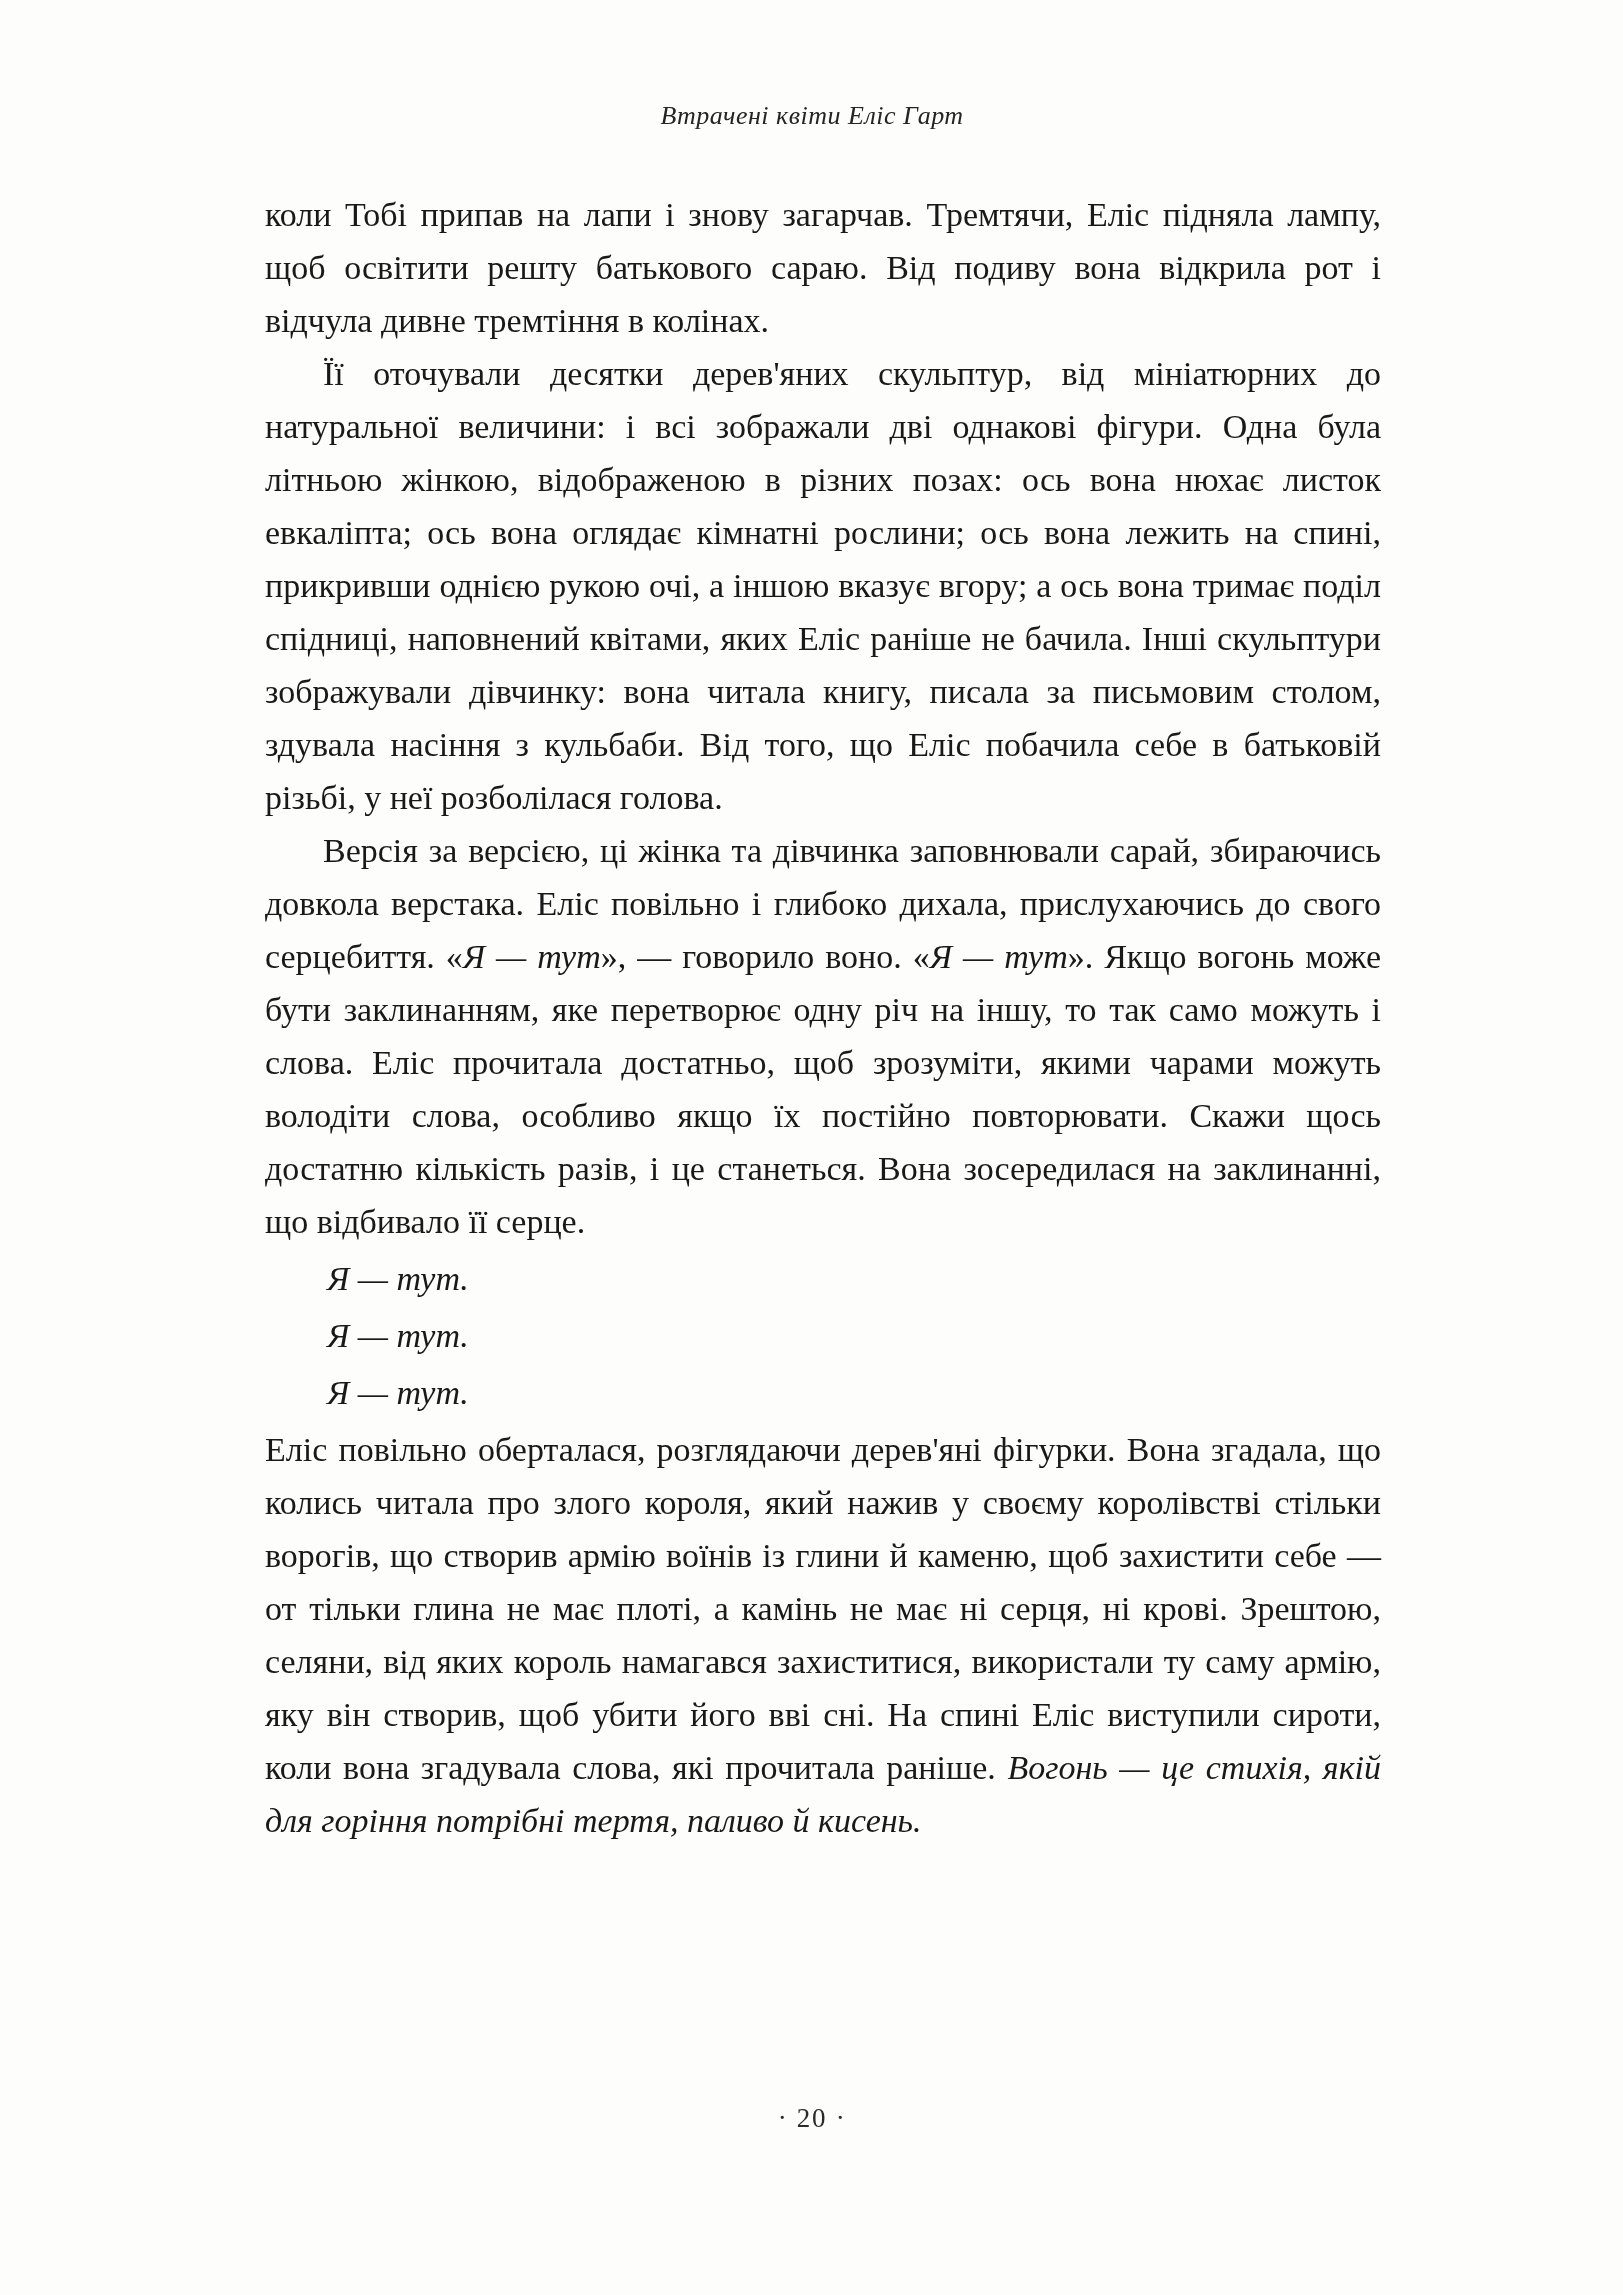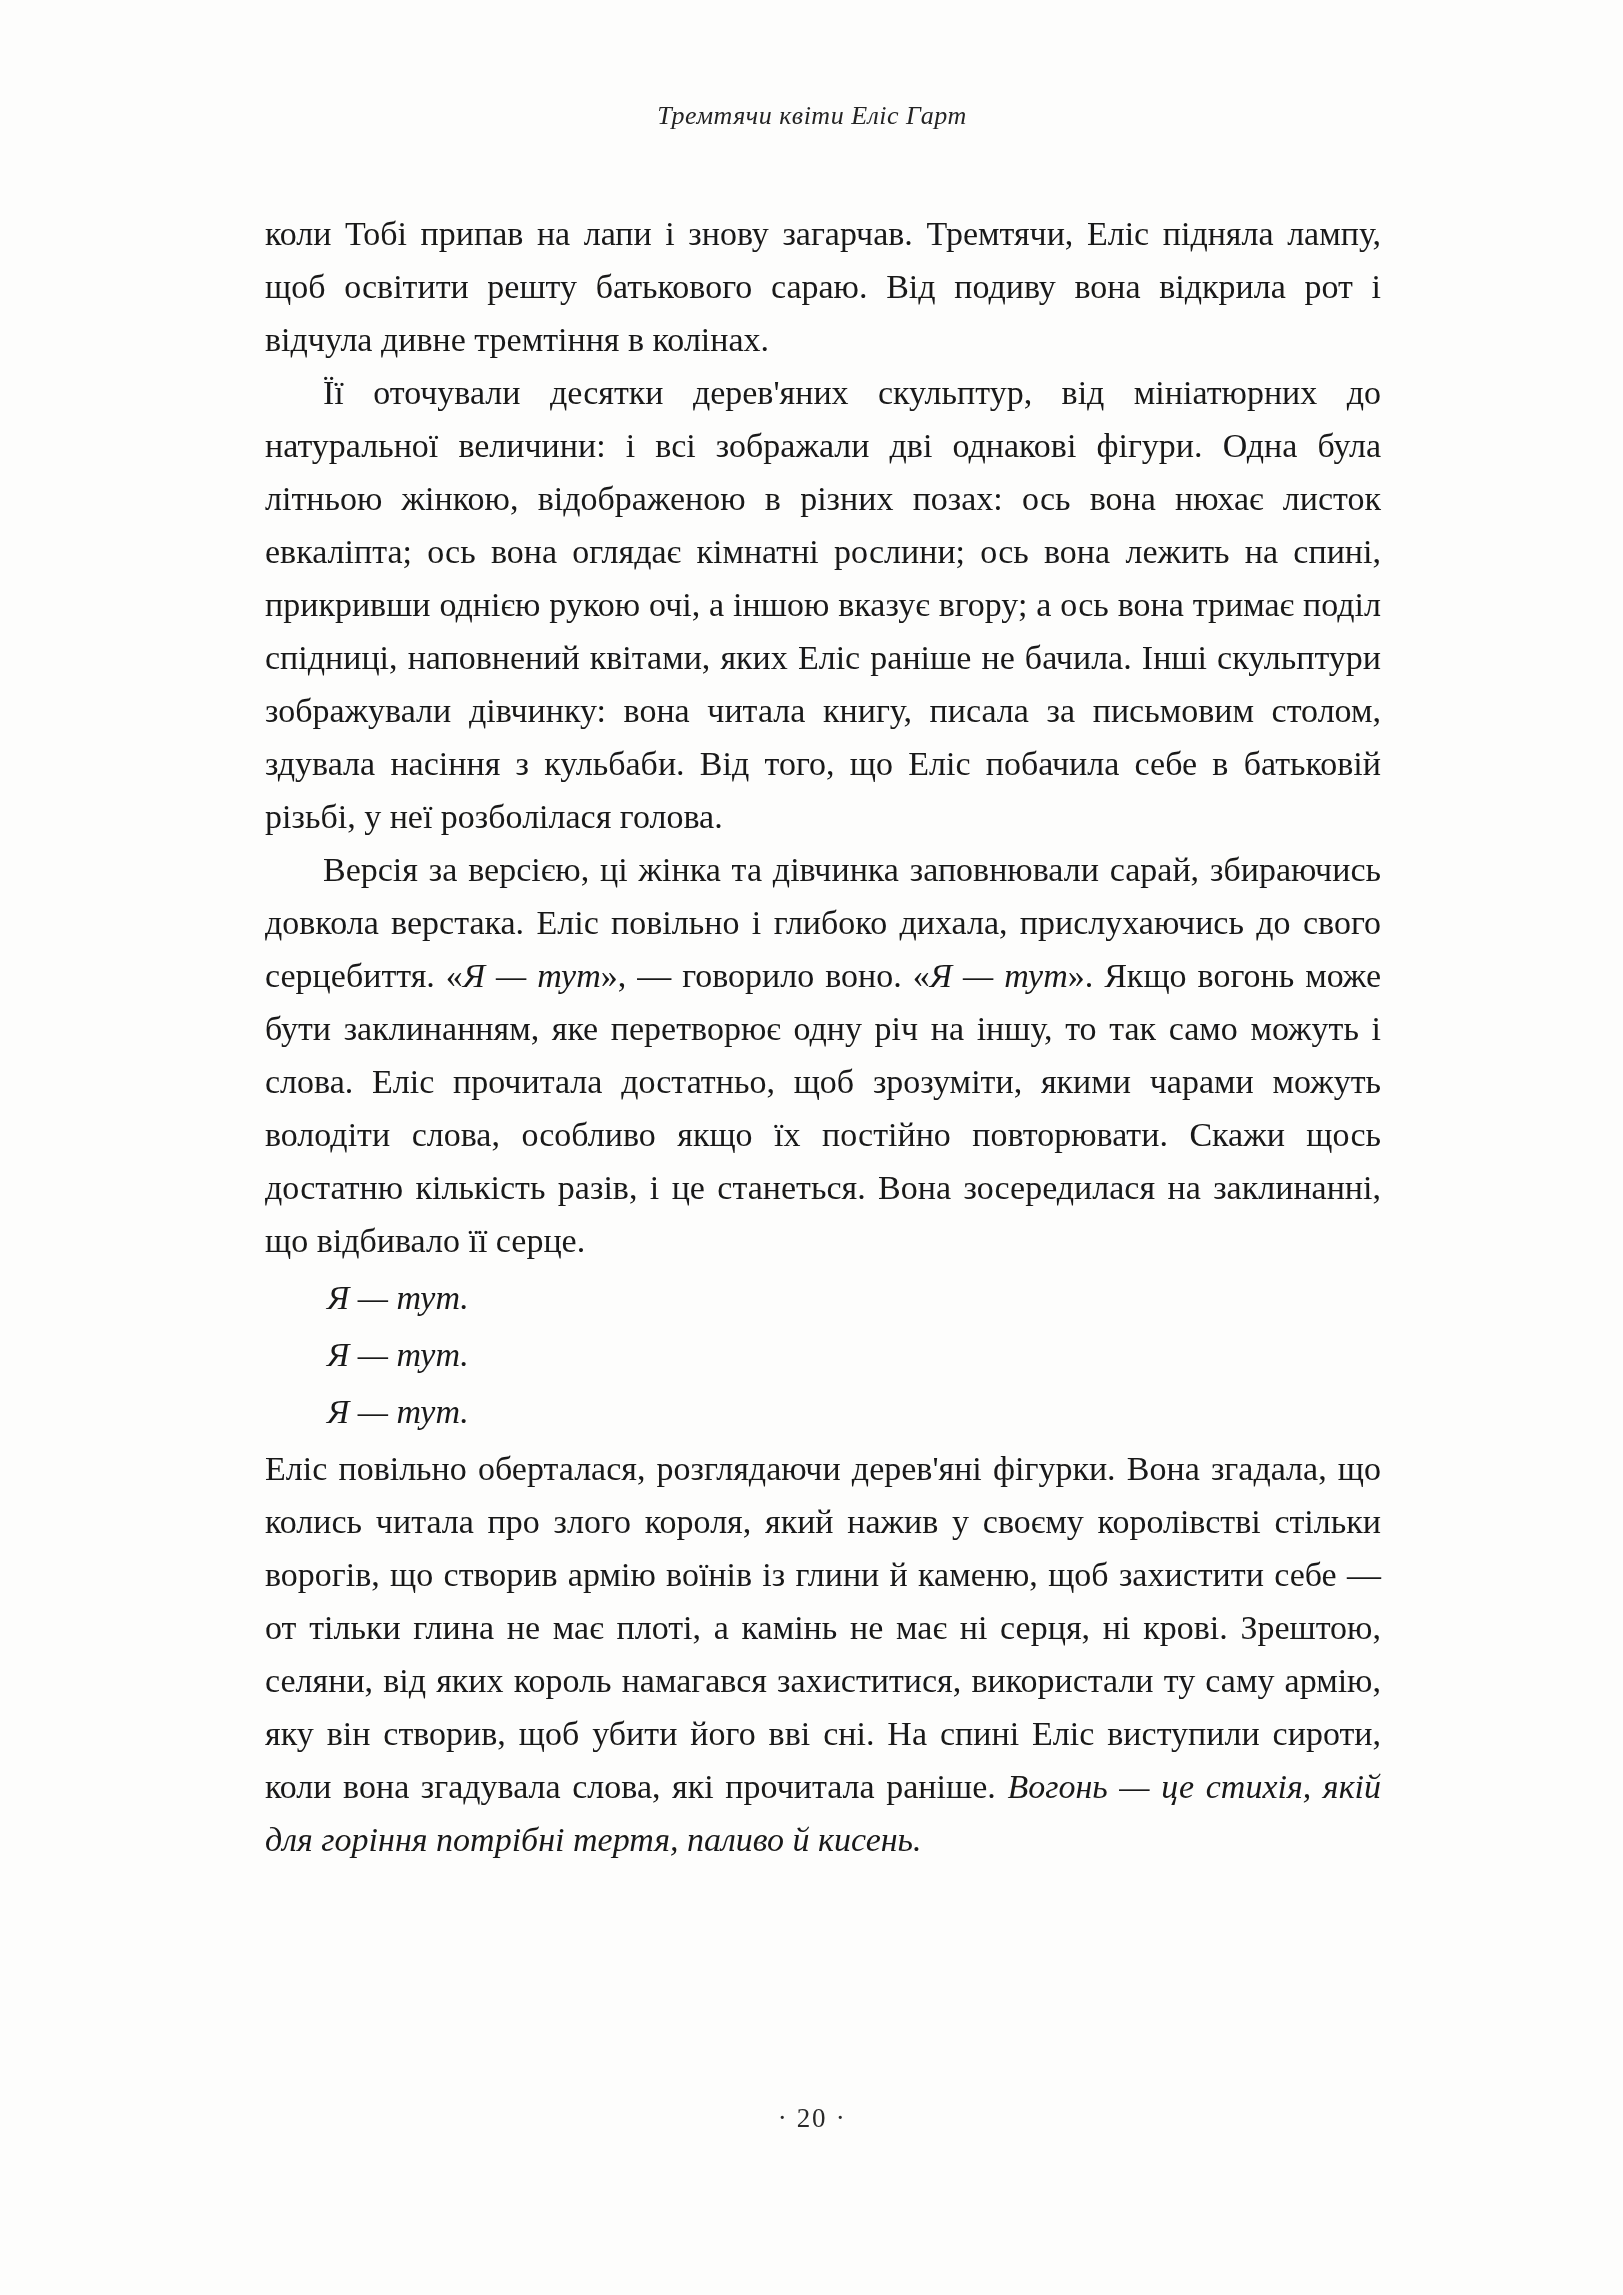--- a/index.html
+++ b/index.html
@@ -26,21 +26,21 @@
     width: 100%;
     text-align: center;
     font-style: italic;
     font-size: 26px;
     letter-spacing: 0.5px;
     color: #242424;
   }
   
   .textblock {
     position: absolute;
-    top: 207px;
+    top: 188px;
     left: 265px;
     width: 1116px;
   }
   p.para {
     margin: 0;
     font-size: 34px;
     line-height: 53px;
     text-align: justify;
     text-justify: inter-word;
     text-indent: 58px;
@@ -85,21 +85,21 @@
     font-size: 27px;
     letter-spacing: 1.7px;
     color: #2a2a2a;
   }
 </style>
 </head>
 <body>
 
 <div class="page">
 
-  <div class="running-head">Тремтячи квіти Еліс Гарт</div>
+  <div class="running-head">Втрачені квіти Еліс Гарт</div>
 
   <div class="textblock">
 
     <p class="para first nostretch">коли Тобі припав на лапи і знову загарчав. Тремтячи, Еліс підняла лампу, щоб освітити решту батькового сараю. Від подиву вона відкрила рот і відчула дивне тремтіння в колінах.</p>
 
     <p class="para nostretch">Її оточували десятки дерев'яних скульптур, від мініатюрних до натуральної величини: і всі зображали дві однакові фігури. Одна була літньою жінкою, відображеною в різних позах: ось вона нюхає листок евкаліпта; ось вона оглядає кімнатні рослини; ось вона лежить на спині, прикривши однією рукою очі, а іншою вказує вгору; а ось вона тримає поділ спідниці, наповнений квітами, яких Еліс раніше не бачила. Інші скульптури зображували дівчинку: вона читала книгу, писала за письмовим столом, здувала насіння з кульбаби. Від того, що Еліс побачила себе в батьковій різьбі, у неї розболілася голова.</p>
 
     <p class="para nostretch">
       <span>Версія за версією, ці жінка та дівчинка заповнювали сарай, збираючись довкола верстака. Еліс повільно і глибоко дихала, прислухаючись до свого серцебиття. «</span><i>Я — тут</i><span>», — говорило воно. «</span><i>Я — тут</i><span>». Якщо вогонь може бути заклинанням, яке перетворює одну річ на іншу, то так само можуть і слова. Еліс прочитала достатньо, щоб зрозуміти, якими чарами можуть володіти слова, особливо якщо їх постійно повторювати. Скажи щось достатню кількість разів, і це станеться. Вона зосередилася на заклинанні, що відбивало її серце.</span>
     </p>

